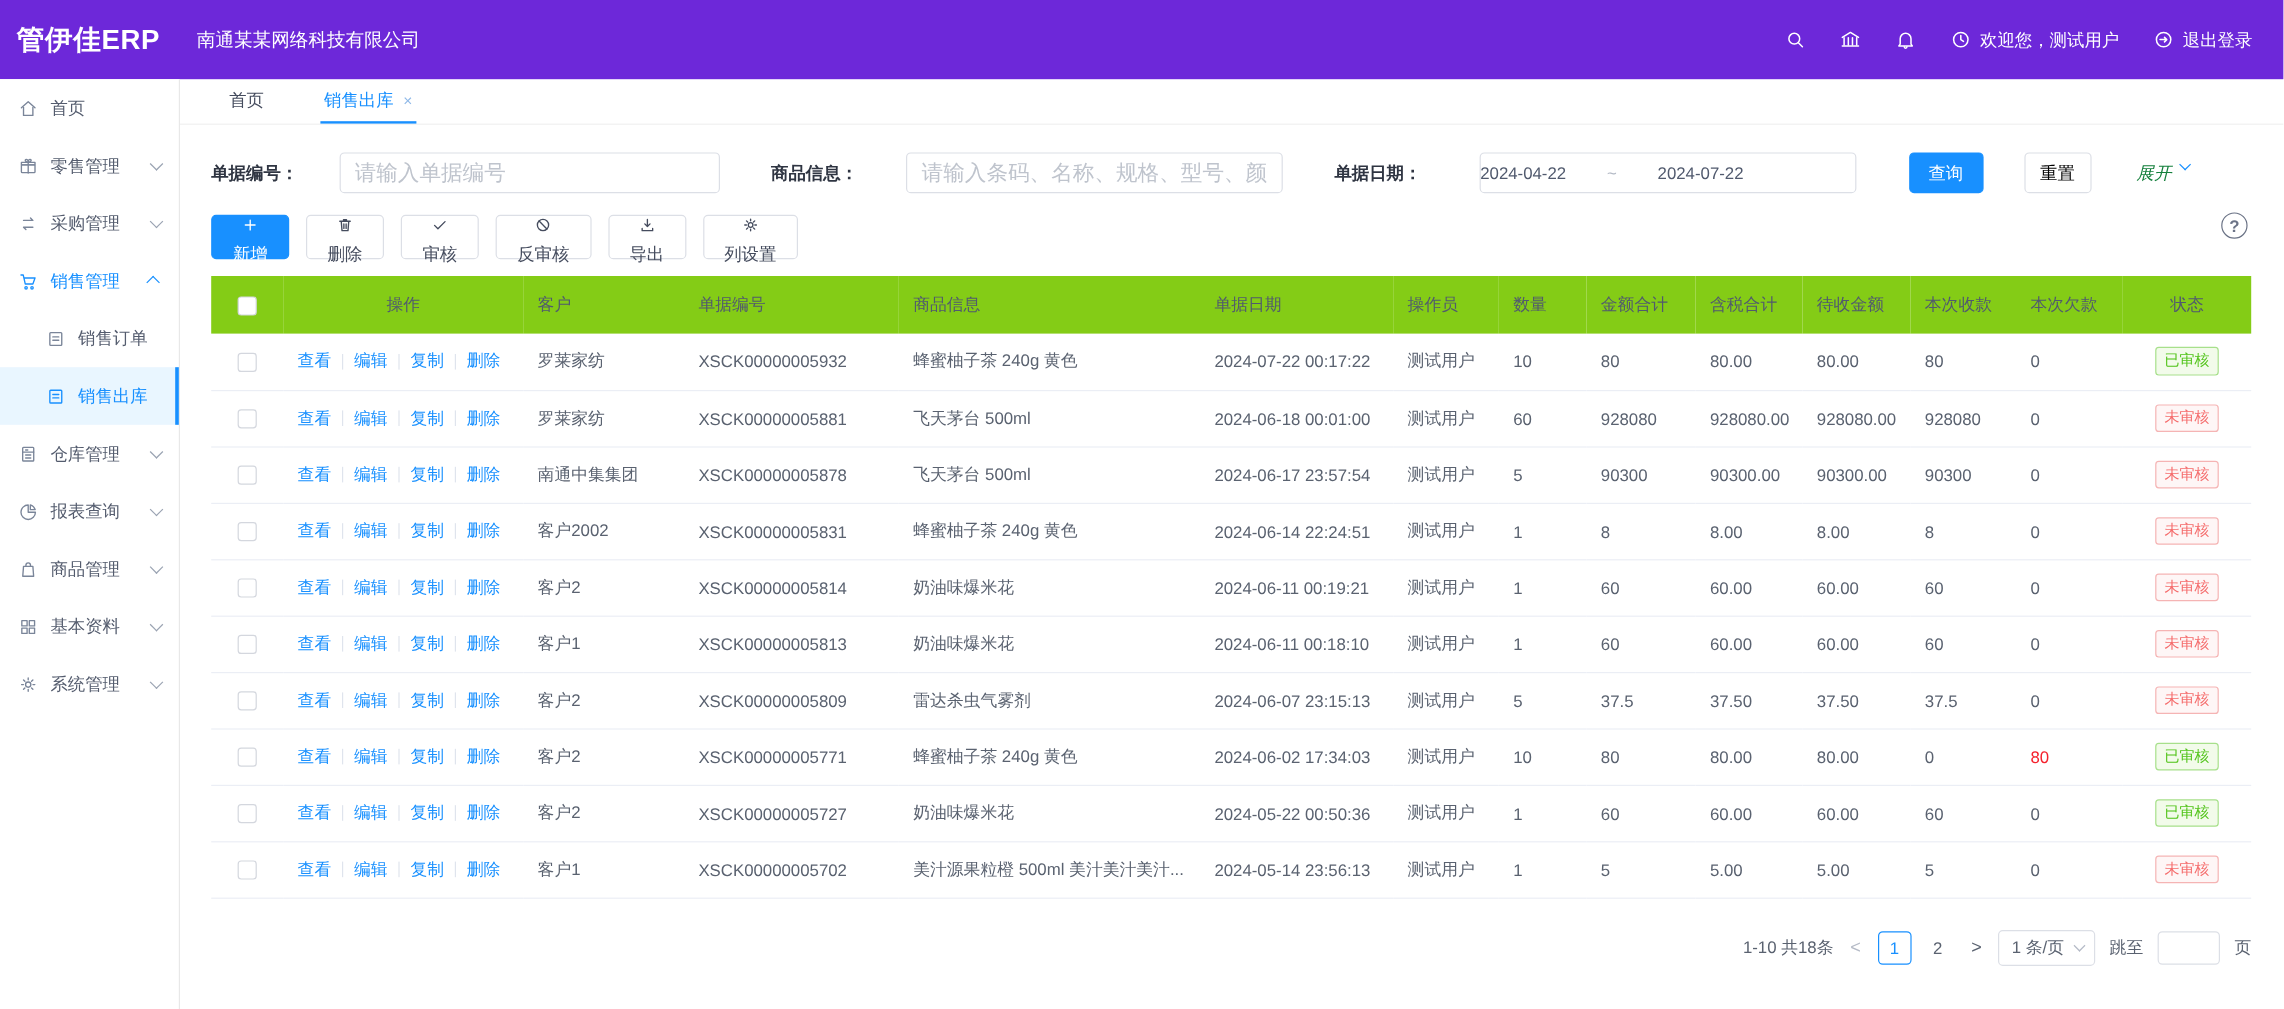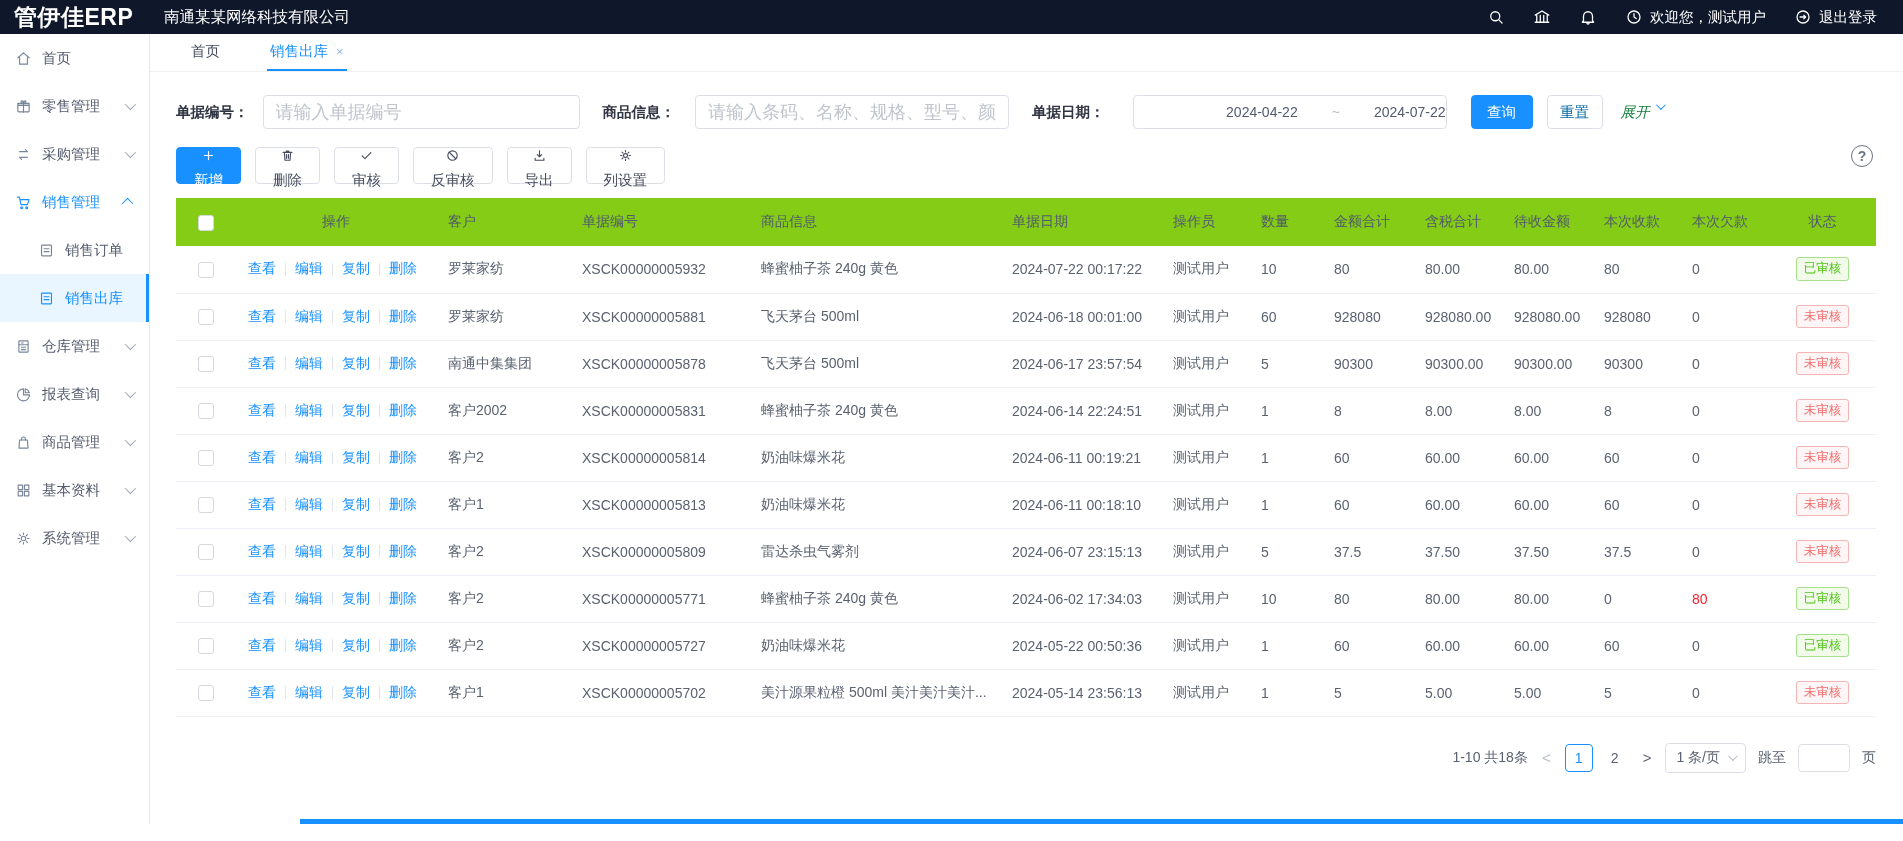--- a/index.html
+++ b/index.html
@@ -1,21 +1,21 @@
 <!DOCTYPE html>
 <html><head>
 <meta charset="utf-8">
 <style>
   * { margin:0; padding:0; box-sizing:border-box; }
   html,body { width:1903px; height:841px; overflow:hidden; background:#fff;
     font-family:"Liberation Sans","DejaVu Sans",sans-serif; }
   body { position:relative; font-size:14px; color:#515a6e; }
 
   
-  .topbar { height:34px; background:#0f172a; display:flex; align-items:center; color:#fff; }
+  .topbar { height:66px; background:#6d28d9; display:flex; align-items:center; color:#fff; }
   .logo { width:150px; padding-left:14px; font-size:23px; font-weight:bold; letter-spacing:.5px; white-space:nowrap; }
   .company { font-size:15.5px; margin-left:14px; }
   .topbar-right { margin-left:auto; display:flex; align-items:center; gap:28px; padding-right:26px; font-size:14.5px; }
   .topbar-right .icn { width:18px; height:18px; display:inline-block; cursor:pointer; }
   .top-group { display:flex; align-items:center; gap:7px; cursor:pointer; }
   .icn svg { width:100%; height:100%; stroke:#fff; fill:none; stroke-width:1.7; stroke-linecap:round; stroke-linejoin:round; }
 
   
   .layout { display:flex; height:790px; }
   .sidebar { width:150px; background:#fff; border-right:1px solid #e8e8e8; flex-shrink:0; }
@@ -38,28 +38,28 @@
   
   .tabbar { height:38px; display:flex; align-items:stretch; border-bottom:1px solid #f0f0f0; padding-left:38px; gap:44px; }
   .tab { display:flex; align-items:center; gap:8px; font-size:14.5px; color:#454c5e; cursor:pointer;
     border-bottom:2px solid transparent; padding:0 3px; }
   .tab.active { color:#1890ff; border-bottom-color:#1890ff; }
   .tab .close { font-size:13px; color:#8fb9e8; }
 
   
   .content { padding:0 27px 0 26px; }
 
-  .filter-row { margin-top:23px; display:flex; align-items:center; }
+  .filter-row { margin-top:23px; display:flex; align-items:center;gap:20px; }
   .f-label { font-weight:600; color:#2f3542; font-size:14.5px; white-space:nowrap; }
   .f-input { height:34px; border:1px solid #dcdfe6; border-radius:4px; padding:0 12px; font-size:18px; color:#515a6e;
     font-family:"Liberation Sans","DejaVu Sans",sans-serif; outline:none; }
   .f-input::placeholder { color:#bfc4cd; }
   .date-box { height:34px; border:1px solid #dcdfe6; border-radius:4px; display:flex; align-items:center;
-    justify-content:flex-end; gap:34px; width:314px; color:#515a6e; cursor:pointer; }
-  .btn { height:34px; border-radius:4px; border:1px solid #dcdfe6; background:#fff; color:#0369a1; font-size:14.5px;
+    justify-content:flex-start; gap:34px; width:314px; color:#515a6e; cursor:pointer; }
+  .btn { height:34px; border-radius:4px; border:1px solid #dcdfe6; background:#fff; color:#000000; font-size:14.5px;
     cursor:pointer; font-family:inherit; }
   .btn.primary { background:#1890ff; border-color:#1890ff; color:#fff; }
   .expand-link { color:#15803d; display:flex; align-items:flex-start; gap:6px; cursor:pointer; font-size:14.5px;font-style:italic; }
   .chev-blue { width:7px; height:7px; border-right:1.6px solid #1890ff; border-bottom:1.6px solid #1890ff;
     transform:rotate(45deg) translateY(-2px); }
 
   .toolbar { margin-top:18px; display:flex; gap:14px; align-items:center; position:relative; }
   .tbtn { height:37px; padding:0 17px; border-radius:4px; border:1px solid #dcdfe6; background:#fff; color:#454c5e;
     font-size:14.5px; display:flex; align-items:center; gap:8px; cursor:pointer; font-family:inherit;flex-direction:column; }
   .tbtn.primary { background:#1890ff; border-color:#1890ff; color:#fff; }

